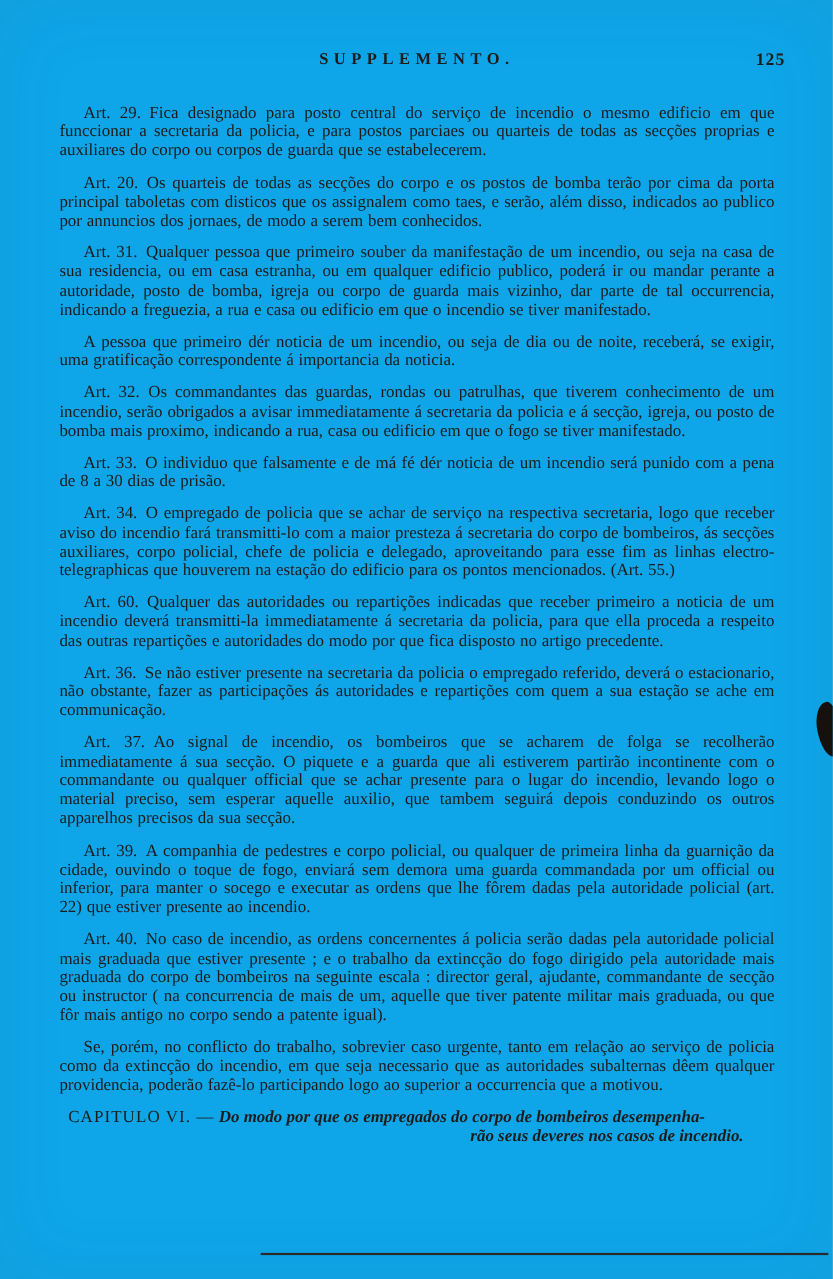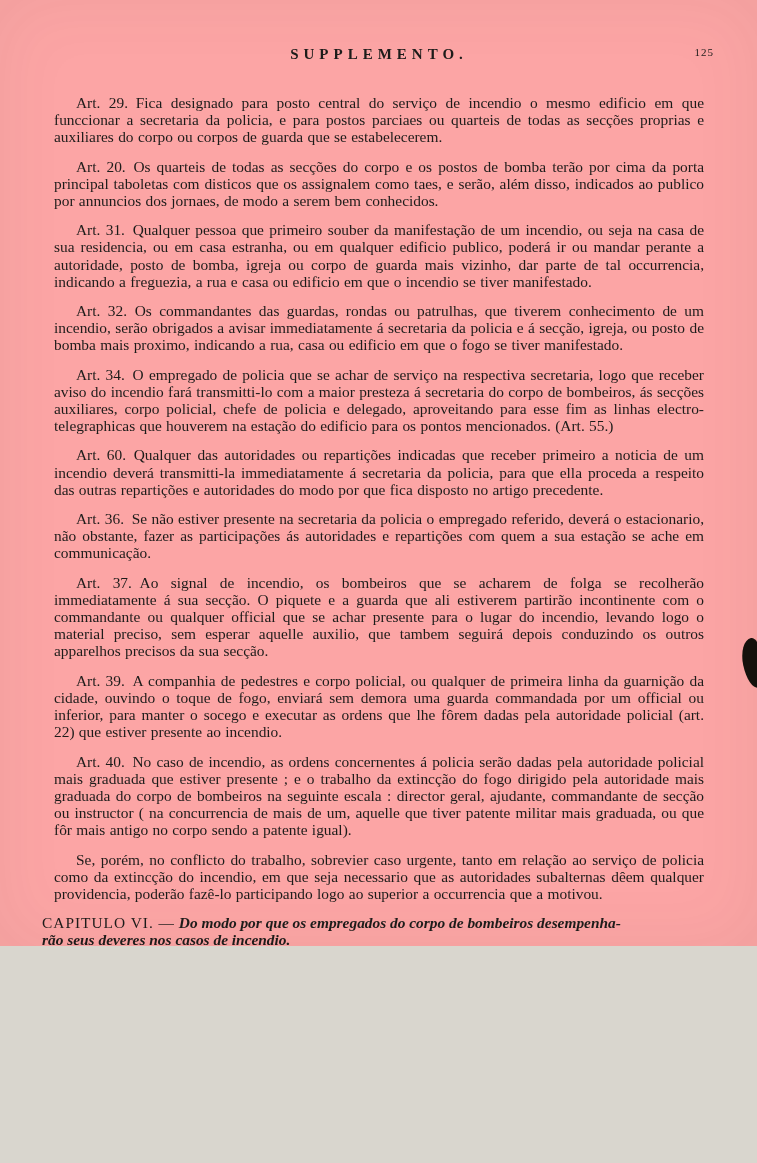--- a/index.html
+++ b/index.html
@@ -4,64 +4,64 @@
 <style>
   * { box-sizing: border-box; }
   html, body { margin: 0; padding: 0; }
   body {
     width: 757px; height: 1163px;
     background: #d9d6ce;
     font-family: "Liberation Serif", "DejaVu Serif", serif;
   }
   .page {
     position: relative;
-    width: 757px; height: 946px;
-    background: #fca5a5;
+    width: 757px; height: 1163px;
+    background: #0ea5e9;
     overflow: hidden;
     color: #1d1c1a;
     box-shadow: inset 0 0 70px rgba(90, 80, 60, 0.07);
   }
   .page-header {
     position: absolute;
     top: 46px; left: 42px; width: 674px;
     height: 20px;
   }
   .running-title {
     text-align: center;
     font-weight: bold;
     font-size: 15px;
     letter-spacing: 5px;
   }
   .page-number {
     position: absolute;
     right: 2px; top: 0;
-    font-weight: normal;
-    font-size: 11px;
+    font-weight: bold;
+    font-size: 16px;
     letter-spacing: 1px;
   }
   .text-block {
     position: absolute;
     top: 82px; left: 42px; width: 674px;
   }
   .para {
     margin: 12px;
     font-size: 15.4px;
     line-height: 17.2px;
     text-align: justify;
     text-indent: 22px;
     word-spacing: 0.5px;
   }
   .chapter-heading {
     margin: 5px 0 5px;
     font-size: 15.4px;
     line-height: 17.2px;
   }
-  .ch-label { letter-spacing: 1px; }
+  .ch-label { letter-spacing: 1px; margin-left: 20px; }
   .ch-title { font-style: italic; font-weight: bold; text-align: right; }
-  .ch-line2 { text-align: left; padding-right: 40px; }
+  .ch-line2 { text-align: right; padding-right: 40px; }
   .ink-smudge {
     position: absolute;
     right: -8px; top: 638px;
     width: 22px; height: 50px;
     background: #15110c;
     border-radius: 60% 40% 55% 45% / 50% 50% 50% 50%;
     transform: rotate(-12deg);
   }
   .scan-line {
     position: absolute;
@@ -77,21 +77,23 @@
 
   <header class="page-header">
     <div class="running-title">SUPPLEMENTO.</div>
     <div class="page-number">125</div>
   </header>
 
   <main class="text-block">
     <p class="para">Art. 29. Fica designado para posto central do serviço de incendio o mesmo edificio em que funccionar a secretaria da policia, e para postos parciaes ou quarteis de todas as secções proprias e auxiliares do corpo ou corpos de guarda que se estabelecerem.</p>
     <p class="para">Art. 20. Os quarteis de todas as secções do corpo e os postos de bomba terão por cima da porta principal taboletas com disticos que os assignalem como taes, e serão, além disso, indicados ao publico por annuncios dos jornaes, de modo a serem bem conhecidos.</p>
     <p class="para">Art. 31. Qualquer pessoa que primeiro souber da manifestação de um incendio, ou seja na casa de sua residencia, ou em casa estranha, ou em qualquer edificio publico, poderá ir ou mandar perante a autoridade, posto de bomba, igreja ou corpo de guarda mais vizinho, dar parte de tal occurrencia, indicando a freguezia, a rua e casa ou edificio em que o incendio se tiver manifestado.</p>
+    <p class="para">A pessoa que primeiro dér noticia de um incendio, ou seja de dia ou de noite, receberá, se exigir, uma gratificação correspondente á importancia da noticia.</p>
     <p class="para">Art. 32. Os commandantes das guardas, rondas ou patrulhas, que tiverem conhecimento de um incendio, serão obrigados a avisar immediatamente á secretaria da policia e á secção, igreja, ou posto de bomba mais proximo, indicando a rua, casa ou edificio em que o fogo se tiver manifestado.</p>
+    <p class="para">Art. 33. O individuo que falsamente e de má fé dér noticia de um incendio será punido com a pena de 8 a 30 dias de prisão.</p>
     <p class="para">Art. 34. O empregado de policia que se achar de serviço na respectiva secretaria, logo que receber aviso do incendio fará transmitti-lo com a maior presteza á secretaria do corpo de bombeiros, ás secções auxiliares, corpo policial, chefe de policia e delegado, aproveitando para esse fim as linhas electro-telegraphicas que houverem na estação do edificio para os pontos mencionados. (Art. 55.)</p>
     <p class="para">Art. 60. Qualquer das autoridades ou repartições indicadas que receber primeiro a noticia de um incendio deverá transmitti-la immediatamente á secretaria da policia, para que ella proceda a respeito das outras repartições e autoridades do modo por que fica disposto no artigo precedente.</p>
     <p class="para">Art. 36. Se não estiver presente na secretaria da policia o empregado referido, deverá o estacionario, não obstante, fazer as participações ás autoridades e repartições com quem a sua estação se ache em communicação.</p>
     <p class="para">Art. 37. Ao signal de incendio, os bombeiros que se acharem de folga se recolherão immediatamente á sua secção. O piquete e a guarda que ali estiverem partirão incontinente com o commandante ou qualquer official que se achar presente para o lugar do incendio, levando logo o material preciso, sem esperar aquelle auxilio, que tambem seguirá depois conduzindo os outros apparelhos precisos da sua secção.</p>
     <p class="para">Art. 39. A companhia de pedestres e corpo policial, ou qualquer de primeira linha da guarnição da cidade, ouvindo o toque de fogo, enviará sem demora uma guarda commandada por um official ou inferior, para manter o socego e executar as ordens que lhe fôrem dadas pela autoridade policial (art. 22) que estiver presente ao incendio.</p>
     <p class="para">Art. 40. No caso de incendio, as ordens concernentes á policia serão dadas pela autoridade policial mais graduada que estiver presente ; e o trabalho da extincção do fogo dirigido pela autoridade mais graduada do corpo de bombeiros na seguinte escala : director geral, ajudante, commandante de secção ou instructor ( na concurrencia de mais de um, aquelle que tiver patente militar mais graduada, ou que fôr mais antigo no corpo sendo a patente igual).</p>
     <p class="para">Se, porém, no conflicto do trabalho, sobrevier caso urgente, tanto em relação ao serviço de policia como da extincção do incendio, em que seja necessario que as autoridades subalternas dêem qualquer providencia, poderão fazê-lo participando logo ao superior a occurrencia que a motivou.</p>
 
     <div class="chapter-heading">
       <div class="ch-line">

